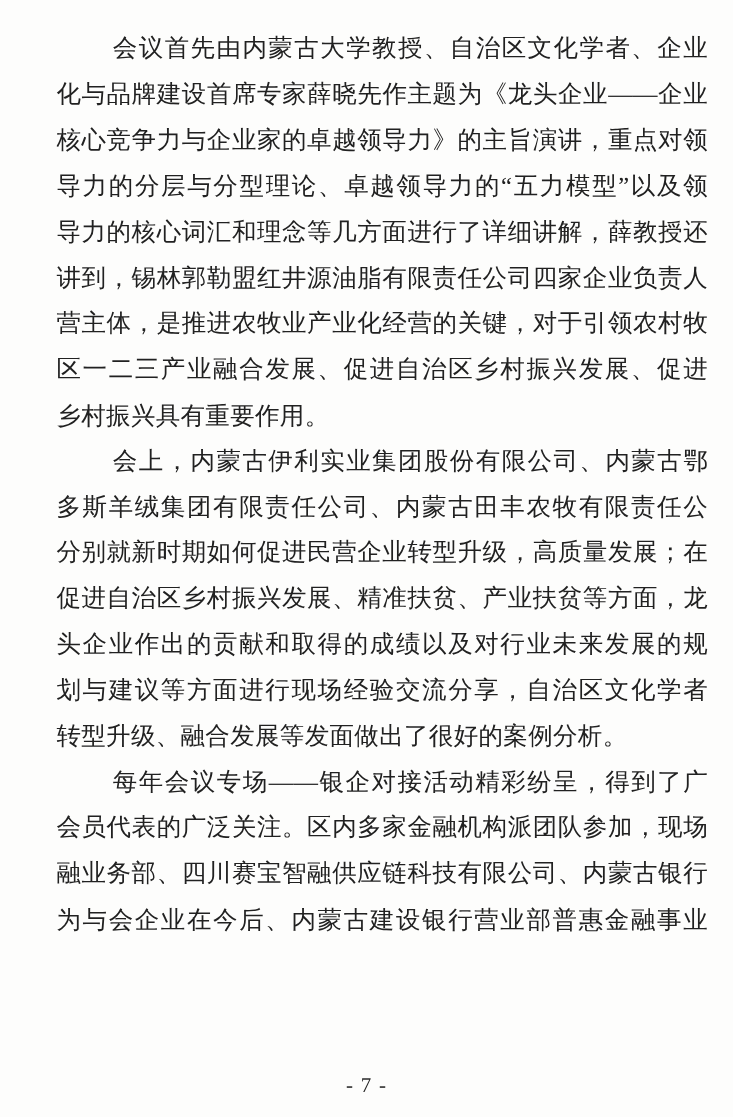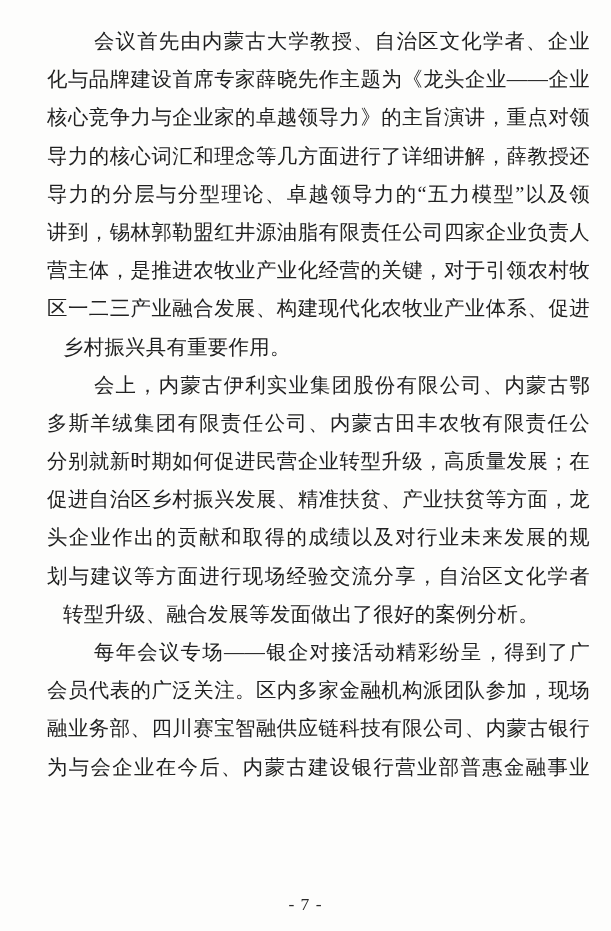--- a/index.html
+++ b/index.html
@@ -35,21 +35,20 @@
     text-align-last: justify;
     letter-spacing: 0.3px;
     white-space: normal;
   }
   .line.first {
     text-indent: 47px;
   }
   .line.short {
     text-align: center;
     text-align-last: left;
-    margin-left: 16px;
   }
   .footer {
     position: absolute;
     left: 0;
     right: 0;
     top: 894px;
     text-align: center;
     font-size: 17.5px;
     letter-spacing: 1px;
     color: #2a2a2a;
@@ -57,25 +56,25 @@
 </style>
 </head>
 <body>
 
 <div class="page">
   <div class="content">
       <div class="para">
         <div class="line first">会议首先由内蒙古大学教授、自治区文化学者、企业文</div>
         <div class="line">化与品牌建设首席专家薛晓先作主题为《龙头企业——企业</div>
         <div class="line">核心竞争力与企业家的卓越领导力》的主旨演讲，重点对领</div>
+        <div class="line">导力的分层与分型理论、卓越领导力的“五力模型”以及领</div>
         <div class="line">导力的核心词汇和理念等几方面进行了详细讲解，薛教授还</div>
-        <div class="line">导力的分层与分型理论、卓越领导力的“五力模型”以及领</div>
         <div class="line">讲到，锡林郭勒盟红井源油脂有限责任公司四家企业负责人</div>
         <div class="line">营主体，是推进农牧业产业化经营的关键，对于引领农村牧</div>
-        <div class="line">区一二三产业融合发展、构建现代化农牧业产业体系、促进</div>
+        <div class="line">区一二三产业融合发展、促进自治区乡村振兴发展、促进</div>
         <div class="line short">乡村振兴具有重要作用。</div>
       </div>
       <div class="para">
         <div class="line first">会上，内蒙古伊利实业集团股份有限公司、内蒙古鄂尔</div>
         <div class="line">多斯羊绒集团有限责任公司、内蒙古田丰农牧有限责任公</div>
         <div class="line">分别就新时期如何促进民营企业转型升级，高质量发展；在</div>
         <div class="line">促进自治区乡村振兴发展、精准扶贫、产业扶贫等方面，龙</div>
         <div class="line">头企业作出的贡献和取得的成绩以及对行业未来发展的规</div>
         <div class="line">划与建议等方面进行现场经验交流分享，自治区文化学者</div>
         <div class="line short">转型升级、融合发展等发面做出了很好的案例分析。</div>

